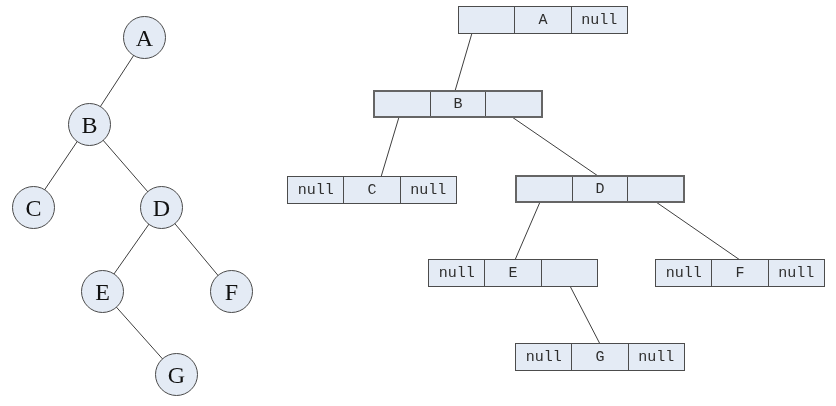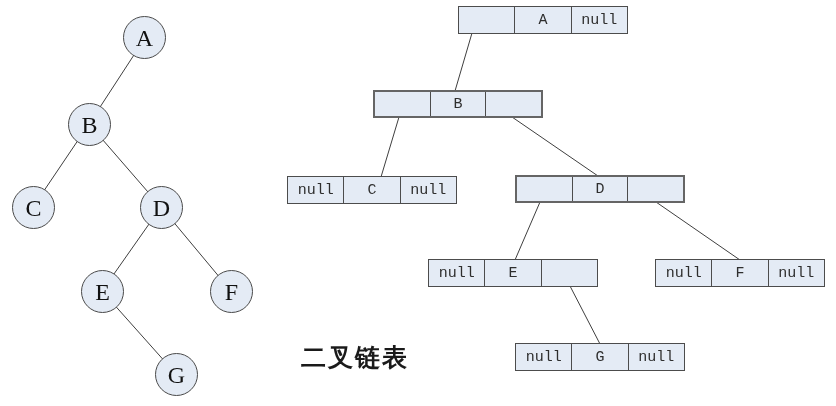--- a/index.html
+++ b/index.html
@@ -134,15 +134,14 @@
     <div class="cell mid">F</div>
     <div class="cell">null</div>
   </div>
 
   <div class="lbox" style="left:515px;top:343px">
     <div class="cell">null</div>
     <div class="cell mid">G</div>
     <div class="cell">null</div>
   </div>
 
-  <div class="caption">二叉链表</div>
 
 </div>
 
 </body></html>

